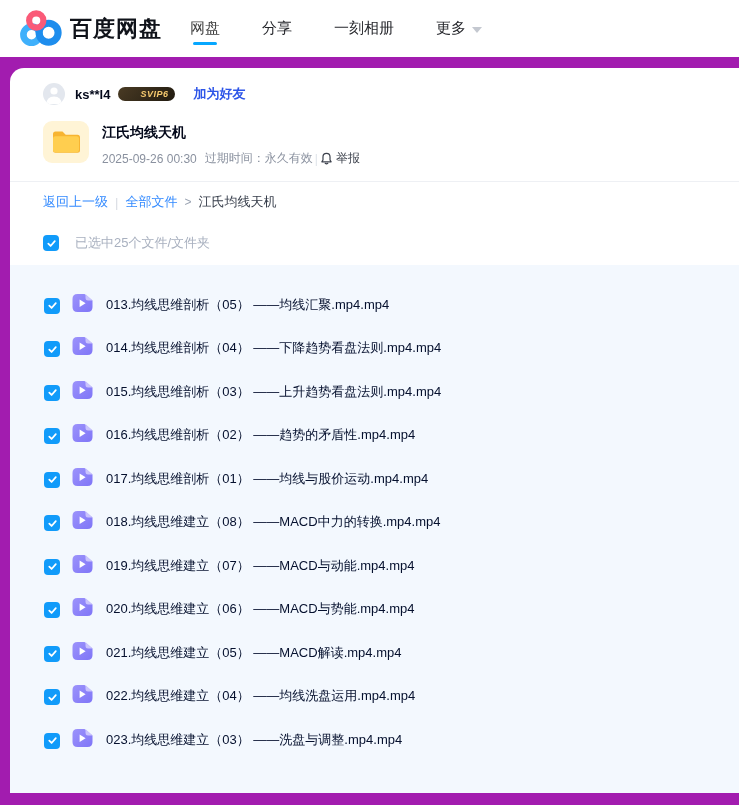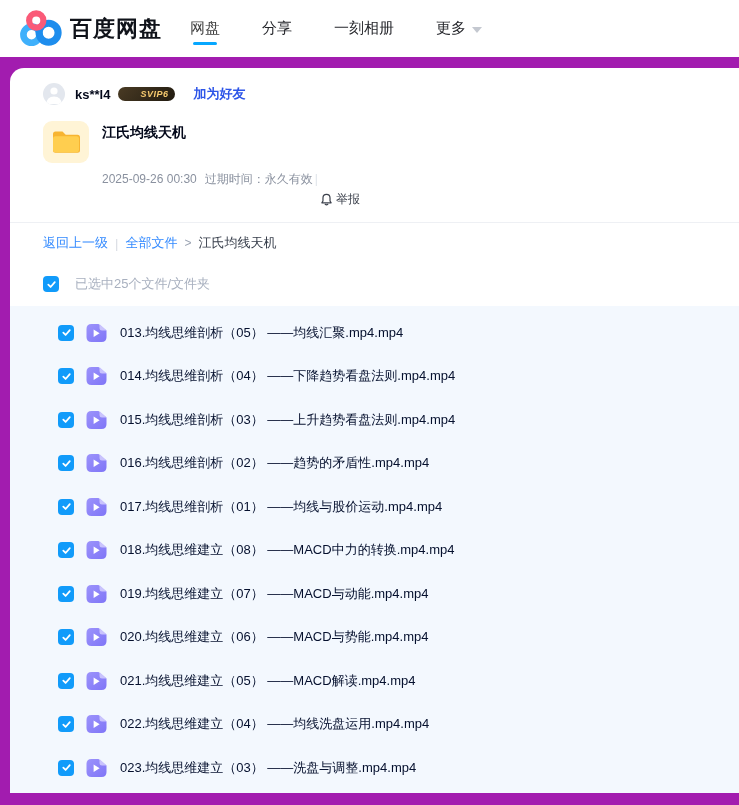--- a/index.html
+++ b/index.html
@@ -28,39 +28,39 @@
   .owner-name { font-size:13px; font-weight:bold; color:#03081a; margin-left:2px; }
   .vip-badge { background:linear-gradient(135deg,#4a3b24,#201a10); color:#f5c96f; font-size:9px; font-weight:bold; font-style:italic; padding:2px 7px 2px 22px; border-radius:8px; letter-spacing:.5px; }
   .add-friend { font-size:13px; font-weight:bold; color:#2d55e8; margin-left:10px; cursor:pointer; }
 
   
   .folder-row { display:flex; align-items:flex-start; gap:13px; padding:16px 0 14px 33px; }
   .folder-icon-box { width:46px; height:42px; background:#fff4d6; border-radius:9px; display:flex; align-items:center; justify-content:center; flex:0 0 auto; }
   .folder-title { font-size:14px; font-weight:bold; color:#03081a; padding-top:3px; }
   .folder-meta { display:flex; align-items:center; margin-top:8px; font-size:12px; color:#8a919f; }
   .meta-sep { color:#dfe3ea; font-size:12px; padding:0 2px; }
-  .report { display:flex; align-items:center; gap:3px; color:#3c414c; cursor:pointer;margin-top:41px; }
+  .report { display:flex; align-items:center; gap:3px; color:#3c414c; cursor:pointer; }
 
   .divider { height:1px; background:#eef0f4; }
 
   
   .breadcrumb { display:flex; align-items:center; gap:7px; padding:11px 0 8px 33px; font-size:13px; }
   .crumb-link { color:#338aff; cursor:pointer; }
   .crumb-bar { color:#d8dce3; }
   .crumb-gt { color:#9aa3b2; font-size:12px; }
   .crumb-current { color:#363d4a; }
 
   
   .select-row { display:flex; align-items:center; gap:16px; padding:15px 0 13px 33px; }
   .checkbox { width:16px; height:16px; border-radius:4px; background:#119bfa; display:flex; align-items:center; justify-content:center; cursor:pointer; flex:0 0 auto; }
   .select-label { font-size:13px; color:#a8b0bf; }
 
   
   .file-list { flex:1; background:#f3f8fe; padding-top:5px; overflow:hidden; }
-  .file-row { display:flex; align-items:center; height:43.5px; padding-left:48px; cursor:pointer; }
+  .file-row { display:flex; align-items:flex-end; height:43.5px; padding-left:34px; cursor:pointer; }
   .file-row .checkbox { margin-right:11px; }
   .video-icon { width:22px; height:22px; margin-right:13px; flex:0 0 auto; display:block; }
   .file-name { font-size:13px; color:#05102e; white-space:nowrap; }
 </style>
 </head>
 <body>
 
 <div class="page">
 
   <header class="topbar">

